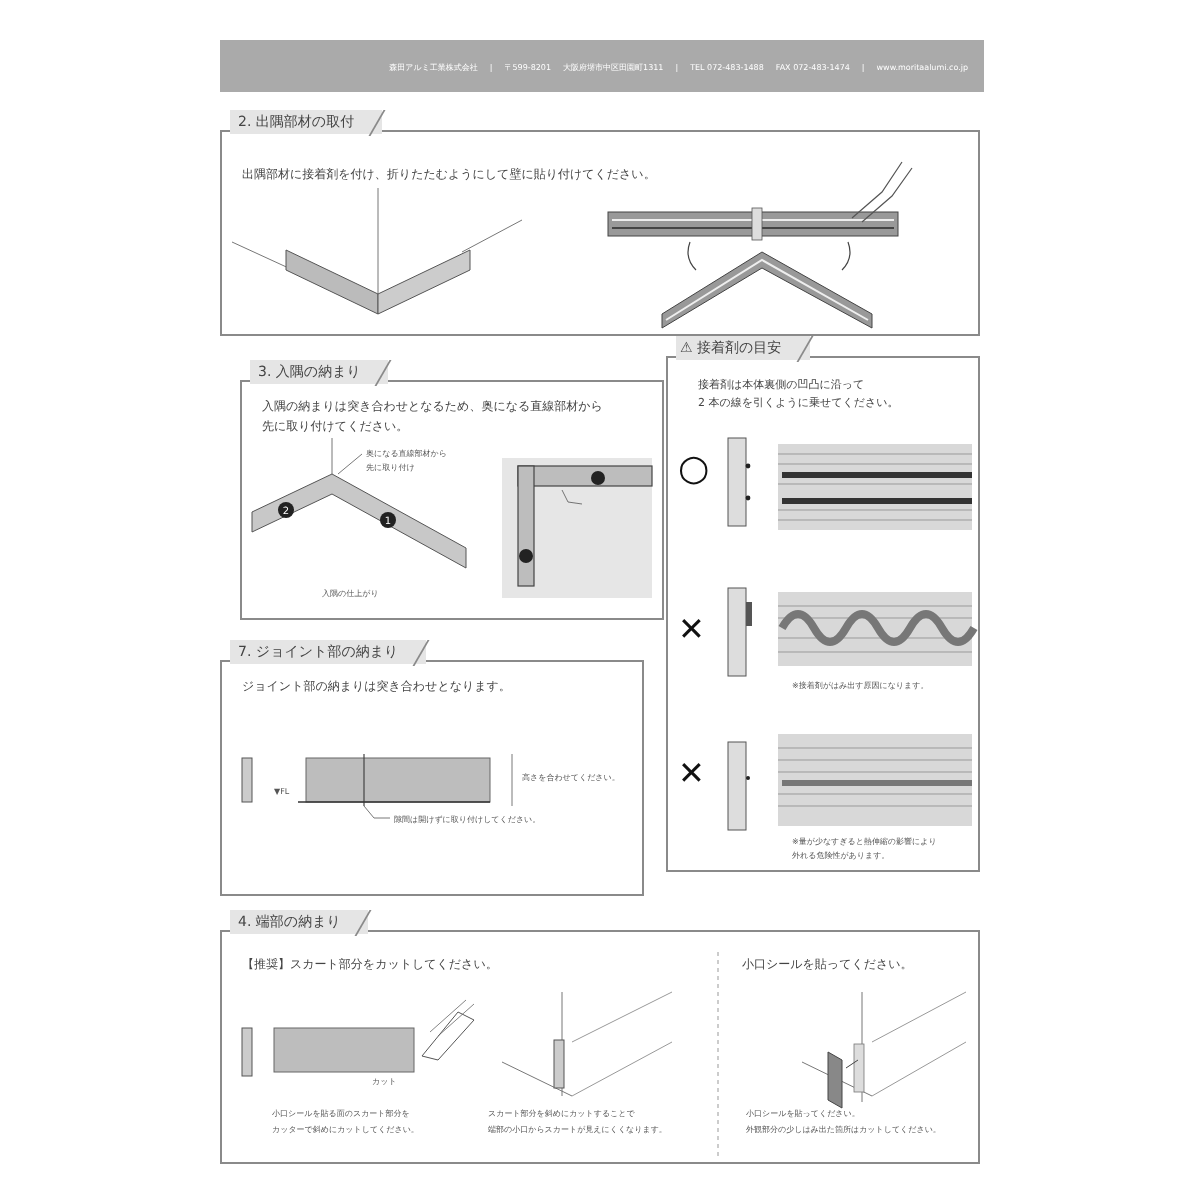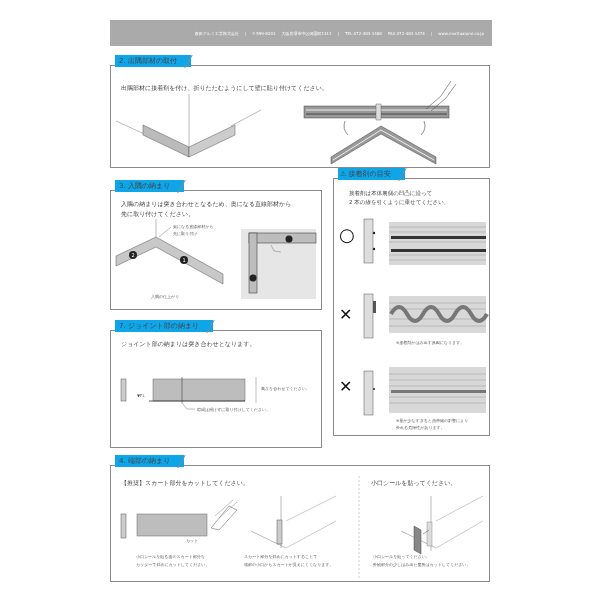--- a/index.html
+++ b/index.html
@@ -1,20 +1,20 @@
 <!DOCTYPE html>
 <html><head>
 <meta charset="utf-8">
 <style>
   *{box-sizing:border-box;margin:0;padding:0}
   html,body{width:600px;height:600px;background:#fff;overflow:hidden}
   body{position:relative;font-family:"DejaVu Sans",sans-serif;color:#333}
   .hdr{position:absolute;left:110px;top:20px;width:382px;height:26px;background:#aaaaaa;color:#fff;font-size:4px;display:flex;align-items:center;justify-content:flex-end;padding-right:8px;gap:6px;white-space:nowrap}
   .sec{position:absolute;border:1px solid #8a8a8a;background:#fff}
-  .tab{position:absolute;top:-11px;left:4px;height:12px;background:#0ea5e9;font-size:7px;line-height:12px;padding:0 14px 0 4px;color:#444;white-space:nowrap}
+  .tab{position:absolute;top:-11px;left:4px;height:12px;background:#e5e5e5;font-size:7px;line-height:12px;padding:0 14px 0 4px;color:#444;white-space:nowrap}
   .tab::after{content:"";position:absolute;right:2px;top:0;width:1px;height:13px;background:#8a8a8a;transform:skewX(-30deg)}
   .txt{position:absolute;font-size:6px;color:#444;white-space:nowrap;line-height:9px}
   .small{font-size:4px;line-height:7px;color:#555}
   svg{position:absolute;overflow:visible}
 </style>
 </head>
 <body>
 
 <div class="hdr">
   <span>森田アルミ工業株式会社</span>
@@ -44,21 +44,21 @@
       <rect x="265" y="38" width="5" height="16" fill="#ddd" stroke="#555" stroke-width="0.4"></rect>
     </g>
     <path d="M315 43 L330 30 L340 15 M320 45 L335 32 L345 18" stroke="#555" stroke-width="0.6" fill="none"></path>
     <path d="M234 55 q-3 8 3 14" stroke="#444" stroke-width="0.6" fill="none"></path>
     <path d="M313 55 q3 8 -3 14" stroke="#444" stroke-width="0.6" fill="none"></path>
     <polygon points="220,91 270,60 325,91 325,98 270,68 220,98" fill="#999" stroke="#444" stroke-width="0.5"></polygon>
     <polyline points="222,94 270,64 323,94" stroke="#eee" stroke-width="1" fill="none"></polyline>
   </svg>
 </div>
 
-<div class="sec" style="left:110px;top:190px;width:212px;height:120px">
+<div class="sec" style="left:120px;top:190px;width:212px;height:120px">
   <div class="tab">3. 入隅の納まり</div>
   <div class="txt" style="left:10px;top:8px">入隅の納まりは突き合わせとなるため、奥になる直線部材から</div>
   <div class="txt" style="left:10px;top:18px">先に取り付けてください。</div>
   <div class="txt small" style="left:62px;top:32px">
     <div>奥になる直線部材から</div>
     <div>先に取り付け</div>
   </div>
   <div class="txt small" style="left:40px;top:102px">入隅の仕上がり</div>
   <div class="txt small" style="left:170px;top:62px">本体</div>
   <svg style="left:0;top:0" width="212" height="120">

